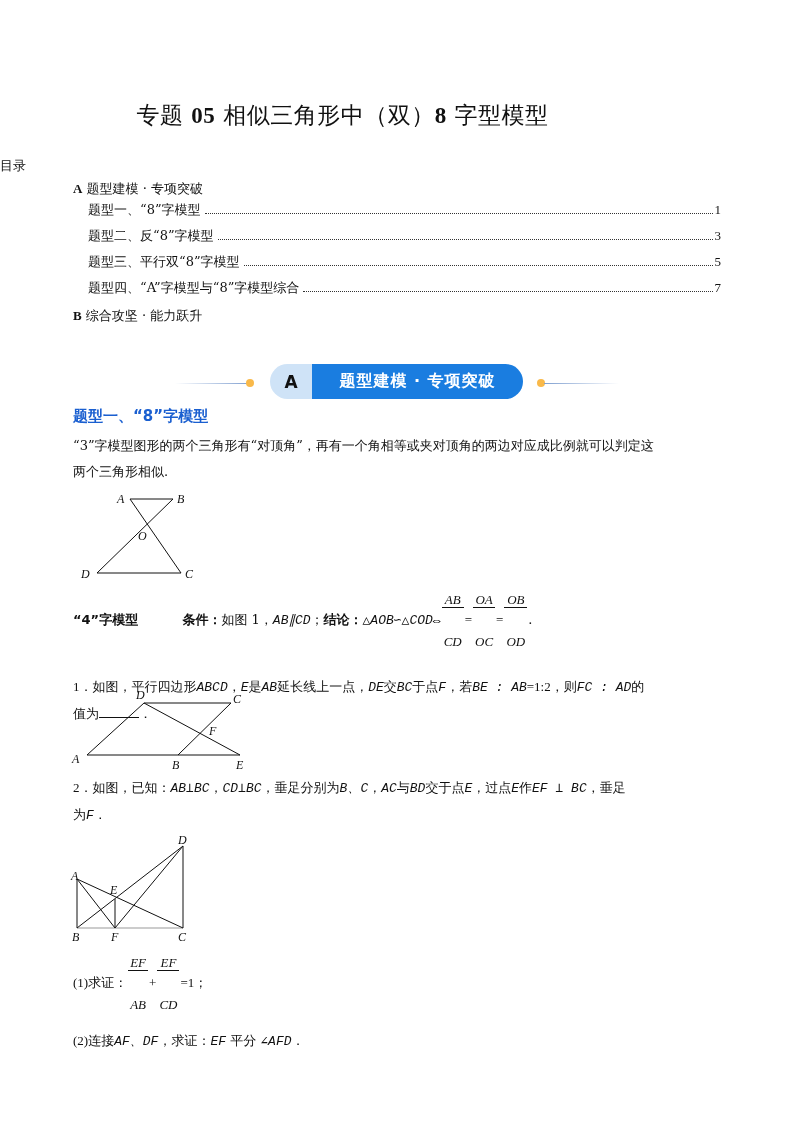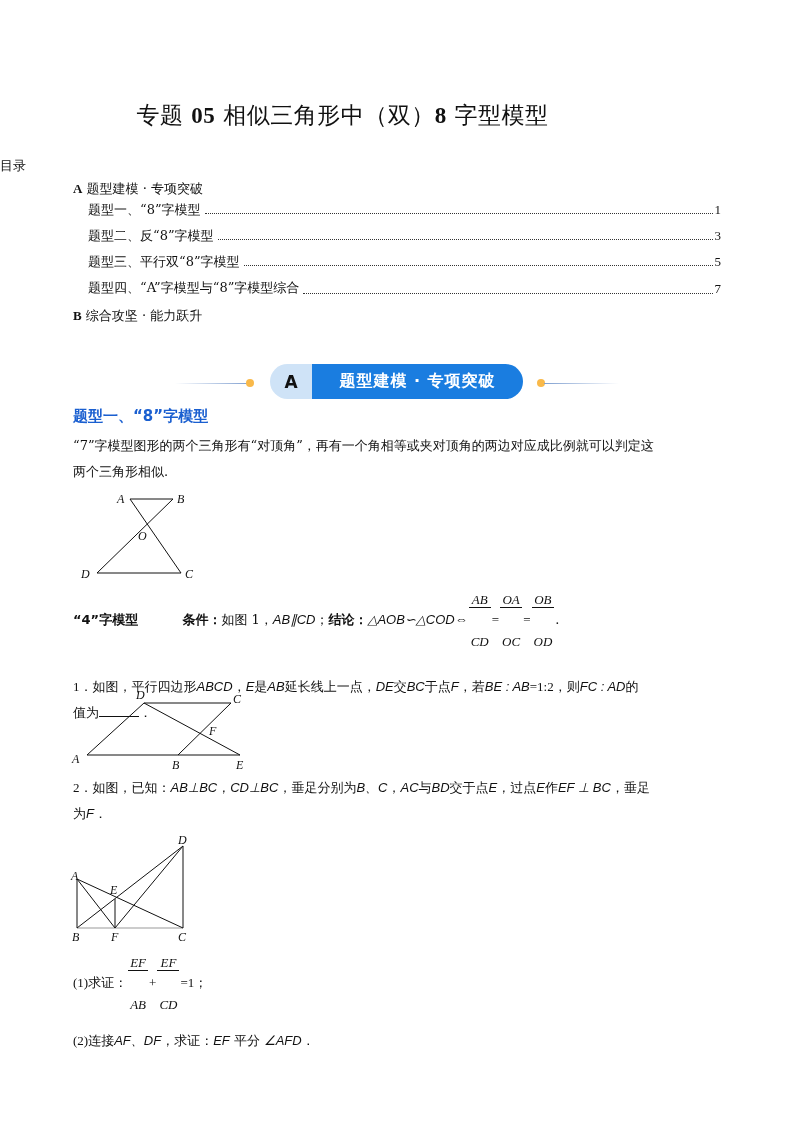--- a/index.html
+++ b/index.html
@@ -18,21 +18,21 @@
   .toc-row .page { font-family: "Liberation Serif", serif; }
   .banner-line { height: 1px; top: 383px; }
   .dot { width: 8px; height: 8px; border-radius: 50%; background: #f9b94a; top: 379px; }
   .pill { top: 364px; left: 270px; height: 35px; width: 253px; border-radius: 18px; overflow: hidden; display: flex; }
   .pill .letter { width: 42px; background: #cfe3f7; display: flex; align-items: center; justify-content: center;
                   font-family: "DejaVu Sans", sans-serif; font-weight: bold; font-size: 17px; color: #111; }
   .pill .text { flex: 1; background: #1a7de0; color: #fff; display: flex; align-items: center; justify-content: center;
                 font-family: "DejaVu Sans", sans-serif; font-weight: bold; font-size: 16px; letter-spacing: 1px; }
   .sec-title { left: 73px; top: 407px; font-family: "DejaVu Sans", sans-serif; font-weight: bold; font-size: 15px; color: #1a5fd0; }
   .para { left: 73px; width: 650px; font-size: 13px; line-height: 26px; }
-  .math { font-family: Liberation Sans, sans-serif; font-style: italic; }
+  .math { font-family: Liberation Mono, monospace; font-style: italic; }
   .rm { font-family: "Liberation Serif", serif; }
   .bold { font-weight: bold; font-family: "DejaVu Sans", sans-serif; }
   .frac { display: inline-block; vertical-align: middle; text-align: center; font-family: "Liberation Serif", serif; font-style: italic; font-size: 13px; line-height: 15px; margin: 0 1px; }
   .frac .num { display: block; border-bottom: 1px solid #111; padding: 0 2px; }
   .frac .den { display: block; padding: 0 2px; margin-top: 26px; }
   .blank { display: inline-block; width: 40px; border-bottom: 1px solid #111; height: 14px; vertical-align: baseline; }
   svg text { font-family: "Liberation Serif", serif; font-style: italic; font-size: 12px; fill: #111; }
 </style>
 </head>
 <body>
@@ -57,21 +57,21 @@
 <div class="abs toc-row" style="top:227px;">
   <span class="label">题型二、反“8”字模型</span>
   <span class="dots"></span>
   <span class="page">3</span>
 </div>
 <div class="abs toc-row" style="top:253px;">
   <span class="label">题型三、平行双“8”字模型</span>
   <span class="dots"></span>
   <span class="page">5</span>
 </div>
-<div class="abs toc-row" style="top:279px;align-items:flex-end;">
+<div class="abs toc-row" style="top:279px;">
   <span class="label">题型四、“A”字模型与“8”字模型综合</span>
   <span class="dots"></span>
   <span class="page">7</span>
 </div>
 <div class="abs toc-sec" style="top:307px;">
   <b>B</b>
   <span>综合攻坚 · 能力跃升</span>
 </div>
 
 <div class="abs banner-line" style="left:175px; width:75px; background:linear-gradient(to right, rgba(110,140,200,0), #7f9fd0);"></div>
@@ -79,21 +79,21 @@
 <div class="abs pill">
   <div class="letter">A</div>
   <div class="text">题型建模 · 专项突破</div>
 </div>
 <div class="abs dot" style="left:537px;"></div>
 <div class="abs banner-line" style="left:544px; width:75px; background:linear-gradient(to right, #7f9fd0, rgba(110,140,200,0));"></div>
 
 <div class="abs sec-title">题型一、“8”字模型</div>
 
 <div class="abs para" style="top:433px;">
-  <div>“7”字模型图形的两个三角形有“对顶角”，再有一个角相等或夹对顶角的两边对应成比例就可以判定这</div>
+  <div>“3”字模型图形的两个三角形有“对顶角”，再有一个角相等或夹对顶角的两边对应成比例就可以判定这</div>
   <div>两个三角形相似.</div>
 </div>
 
 <svg class="abs" style="left:75px; top:487px;" width="130" height="95">
   <line x1="55" y1="12" x2="98" y2="12" stroke="#111" stroke-width="1"></line>
   <line x1="55" y1="12" x2="106" y2="86" stroke="#111" stroke-width="1"></line>
   <line x1="98" y1="12" x2="22" y2="86" stroke="#111" stroke-width="1"></line>
   <line x1="22" y1="86" x2="106" y2="86" stroke="#111" stroke-width="1"></line>
   <text x="42" y="16">A</text>
   <text x="102" y="16">B</text>

